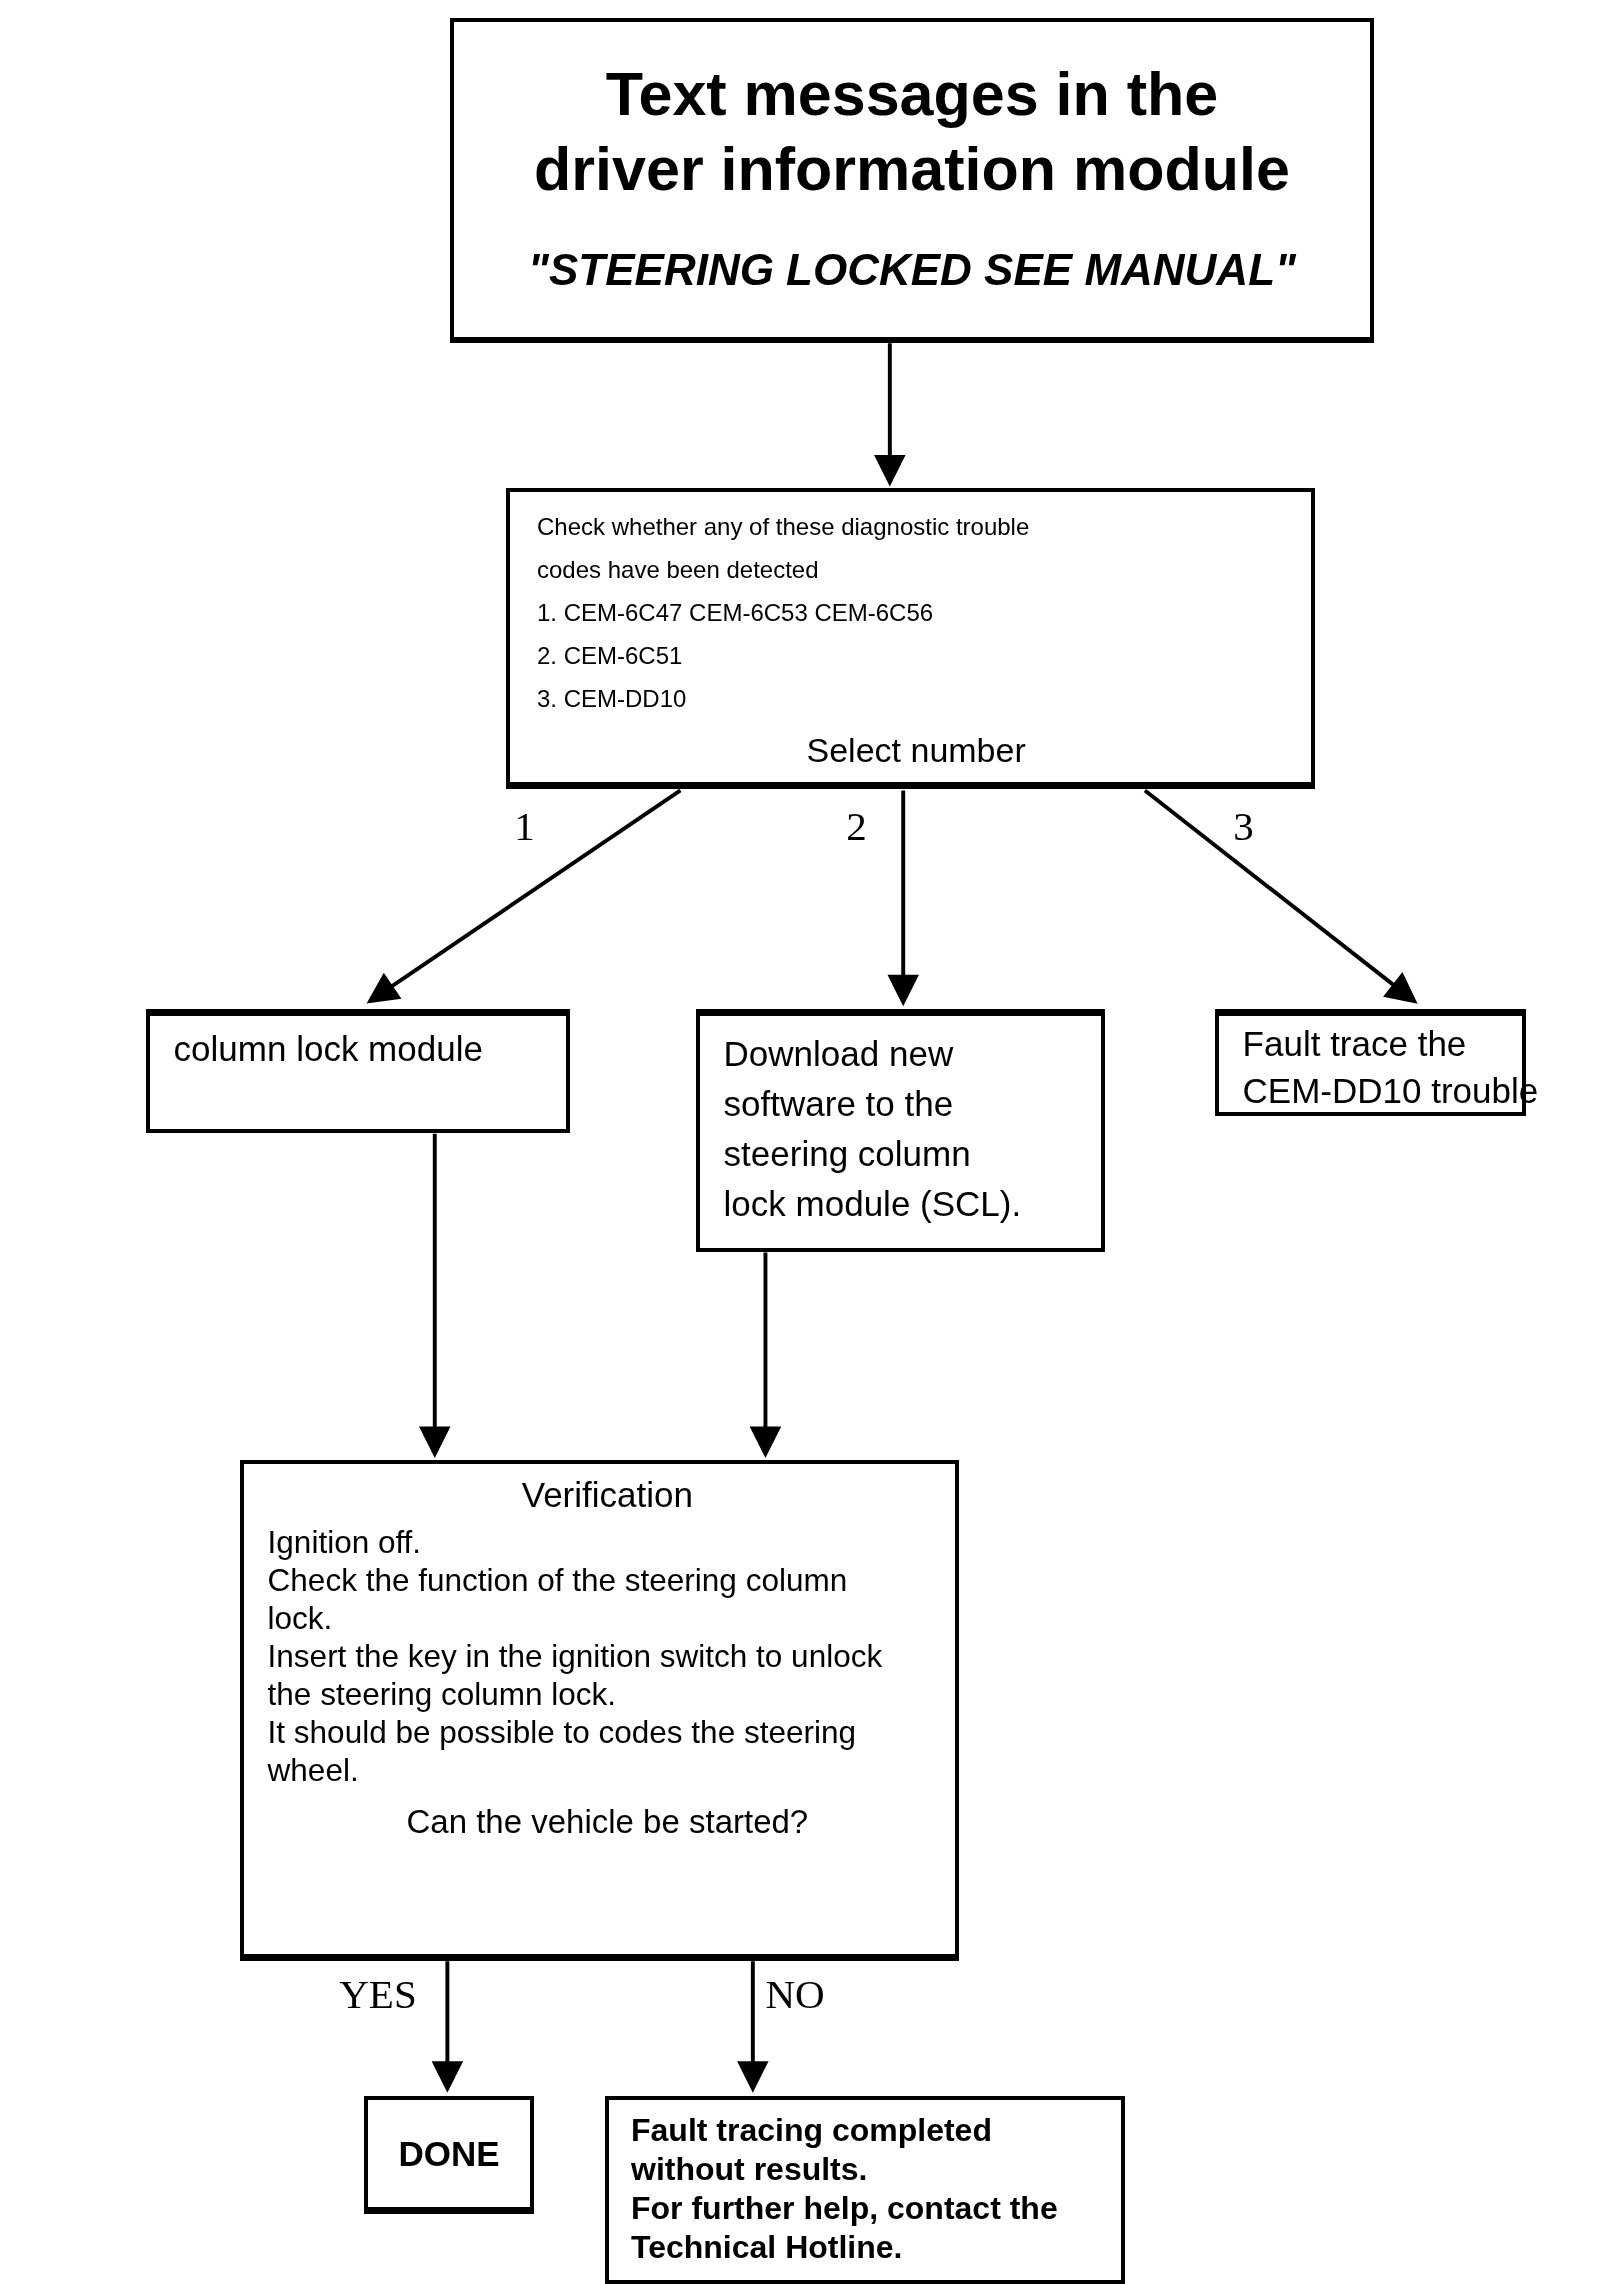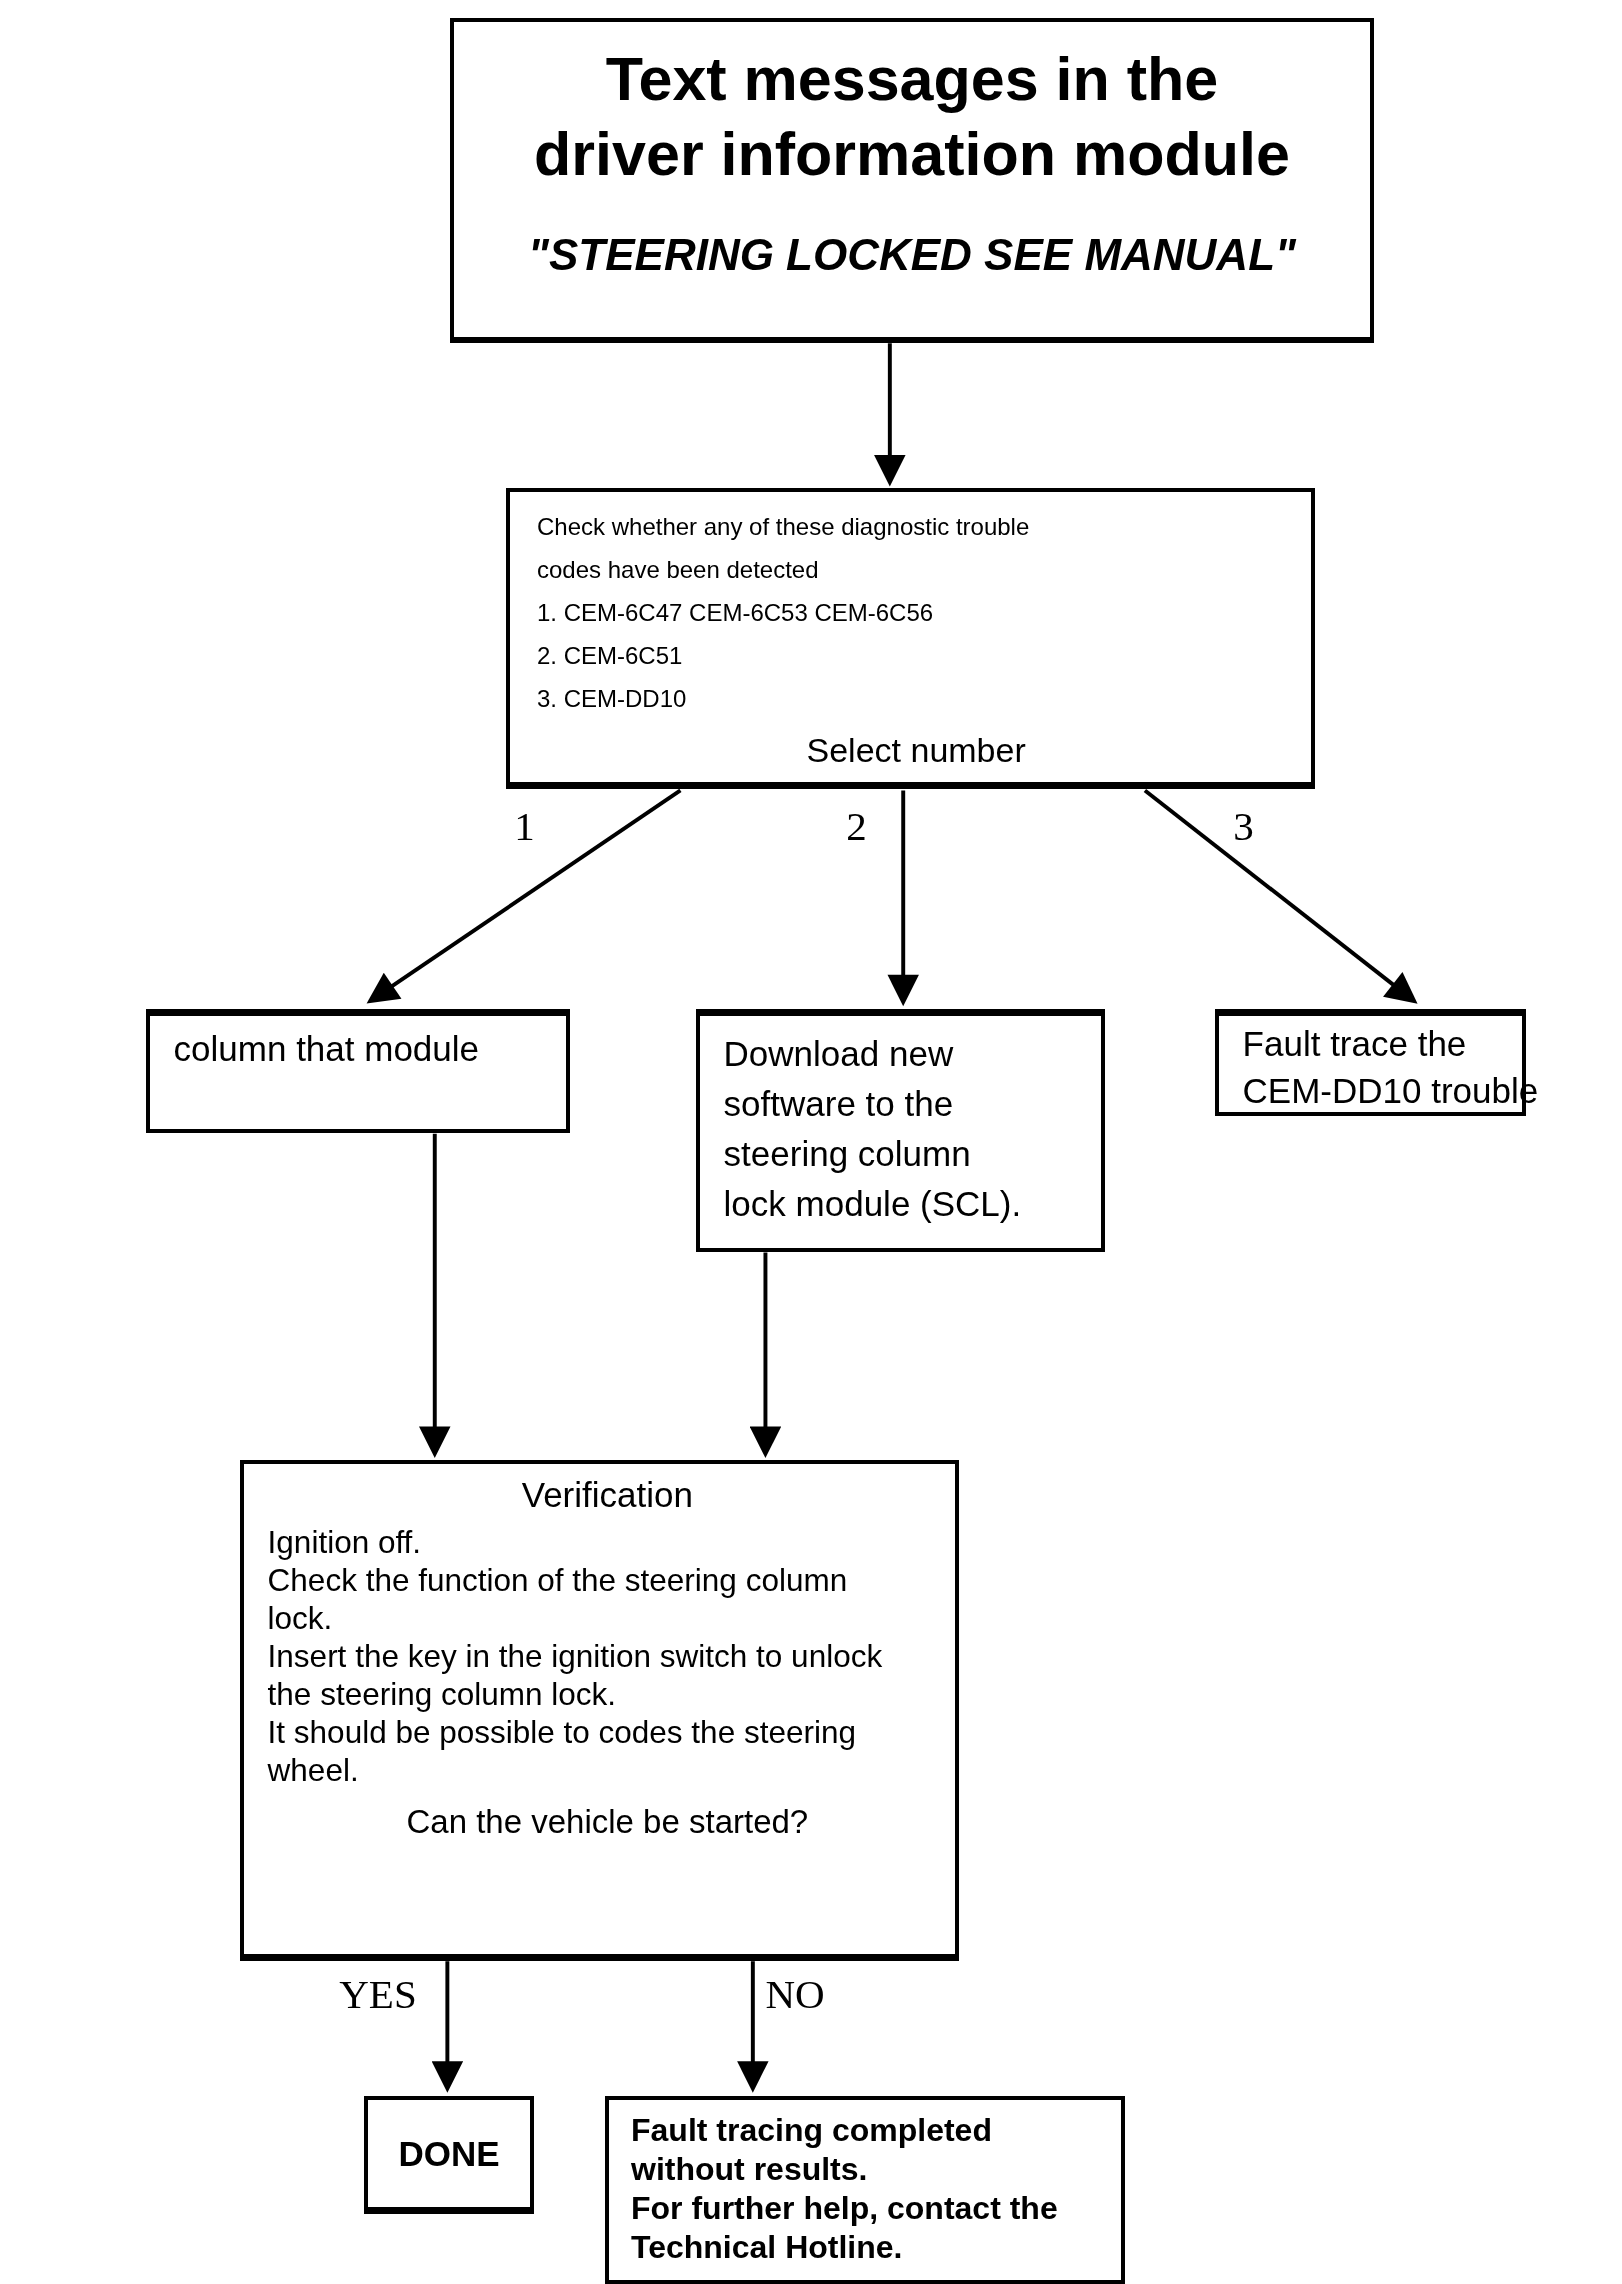--- a/index.html
+++ b/index.html
@@ -5,21 +5,21 @@
   html,body{margin:0;padding:0;background:#ffffff;}
   .stage{
     position:relative;width:1623px;height:2284px;background:#ffffff;
     font-family:"Liberation Sans","DejaVu Sans",sans-serif;color:#000000;overflow:hidden;
   }
   .connectors{position:absolute;left:0;top:0;width:1623px;height:2284px;}
   .box{position:absolute;border:4.7px solid #000;background:#fff;box-sizing:border-box;}
 
   .title-box{left:450px;top:18px;width:924px;height:325px;border-bottom-width:6.3px;text-align:center;}
   .title-line{font-size:61px;font-weight:bold;line-height:75px;}
-  .title-line.first{margin-top:20px;}
+  .title-line.first{margin-top:35px;}
   .subtitle{font-size:44px;font-weight:bold;font-style:italic;margin-top:38px;}
 
   .codes-box{left:506px;top:488px;width:809px;height:301px;border-bottom-width:7.9px;
              padding:12.6px 15.7px 0 27px;}
   .codes-line{font-size:24px;line-height:43px;white-space:nowrap;}
   .codes-prompt{font-size:34px;line-height:43px;text-align:center;margin-top:9.4px;}
 
   .branch-label{position:absolute;width:79px;height:50px;text-align:center;
                 font-family:"Liberation Serif","DejaVu Serif",serif;font-size:41px;line-height:50px;}
   .label-1{left:485px;top:801px;}
@@ -86,21 +86,21 @@
     <div class="codes-line">2. CEM-6C51</div>
     <div class="codes-line">3. CEM-DD10</div>
     <div class="codes-prompt">Select number</div>
   </div>
 
   <div class="branch-label label-1">1</div>
   <div class="branch-label label-2">2</div>
   <div class="branch-label label-3">3</div>
 
   <div class="box option replace-box">
-    <div class="opt-line">column that module</div>
+    <div class="opt-line">column lock module</div>
   </div>
 
   <div class="box option download-box">
     <div class="opt-line">Download new</div>
     <div class="opt-line">software to the</div>
     <div class="opt-line">steering column</div>
     <div class="opt-line">lock module (SCL).</div>
   </div>
 
   <div class="box option fault-trace-box">

